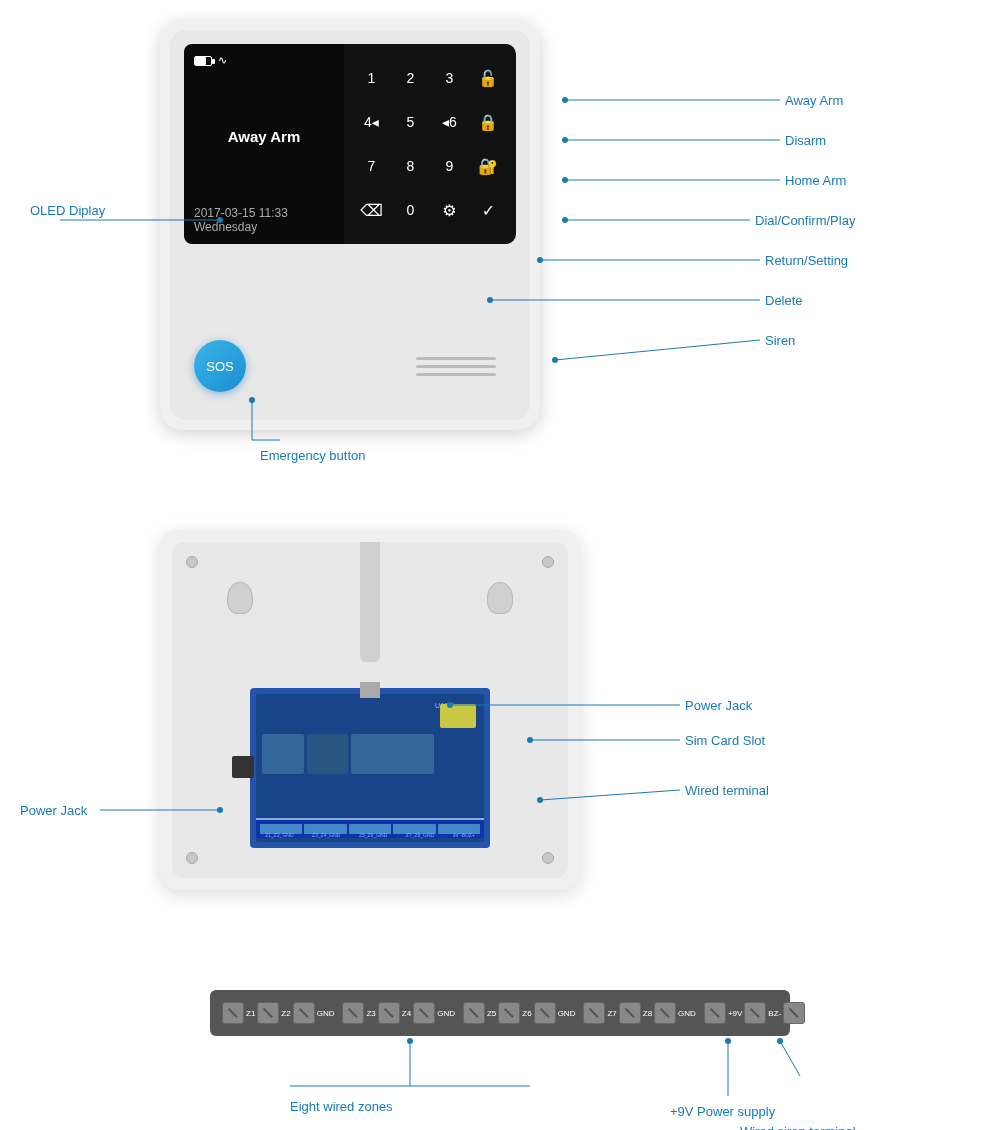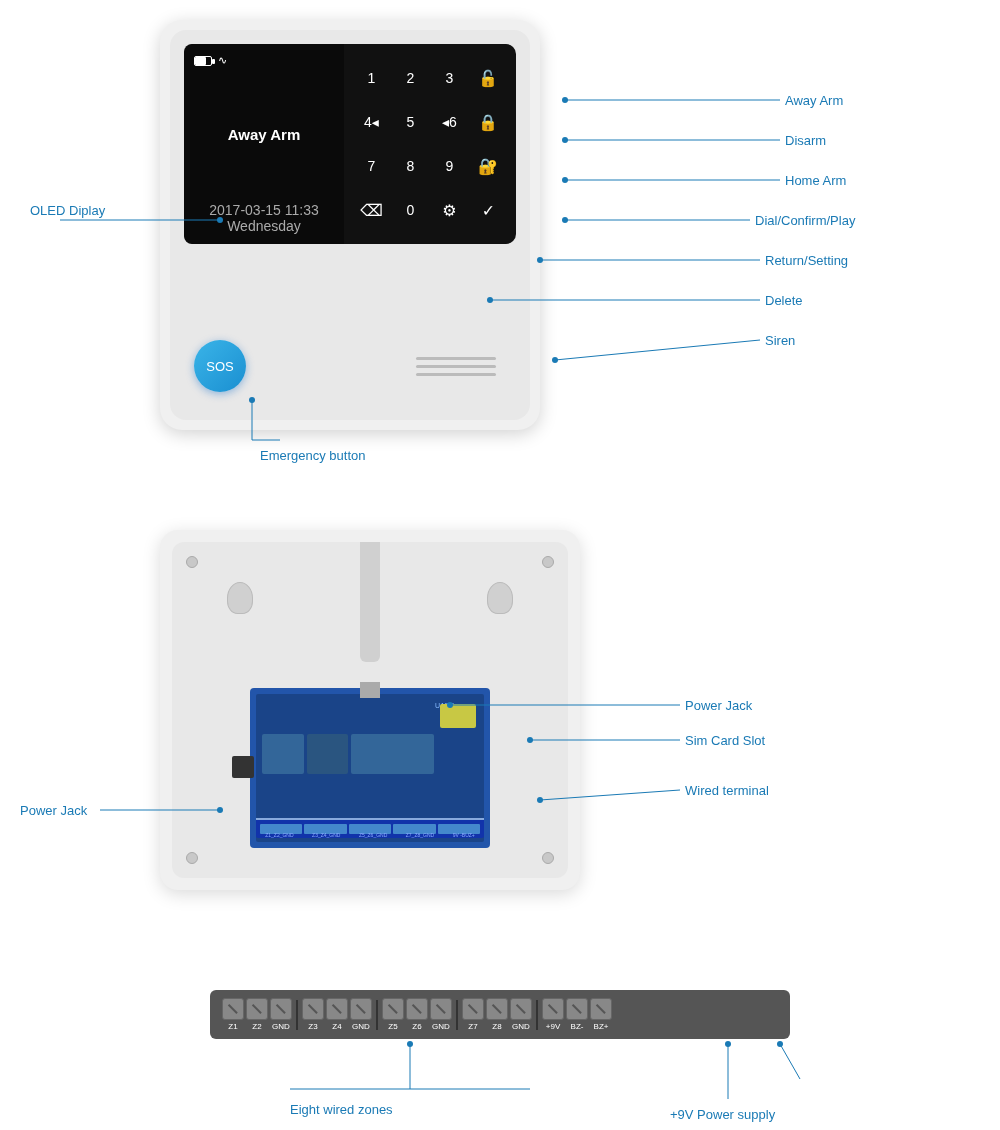--- a/index.html
+++ b/index.html
@@ -102,22 +102,21 @@
 
     .oled-text {
       color: #ffffff;
       font-size: 15px;
       font-weight: bold;
       text-align: center;
     }
 
     .oled-datetime {
       color: #aaaaaa;
-      font-size: 14px;
-      text-align: center;
+      font-size: 12px;
     }
 
     
     .keypad-area {
       flex: 1;
       display: grid;
       grid-template-columns: repeat(4, 1fr);
       grid-template-rows: repeat(4, 1fr);
       padding: 14px 10px;
       gap: 4px;
@@ -333,21 +332,20 @@
       align-items: center;
     }
 
     .terminal-group {
       display: flex;
       gap: 2px;
     }
 
     .terminal-block {
       display: flex;
-      flex-direction: column;
       align-items: center;
       gap: 2px;
     }
 
     .terminal-screw {
       width: 22px;
       height: 22px;
       background: #888;
       border-radius: 3px;
       border: 1px solid #666;

